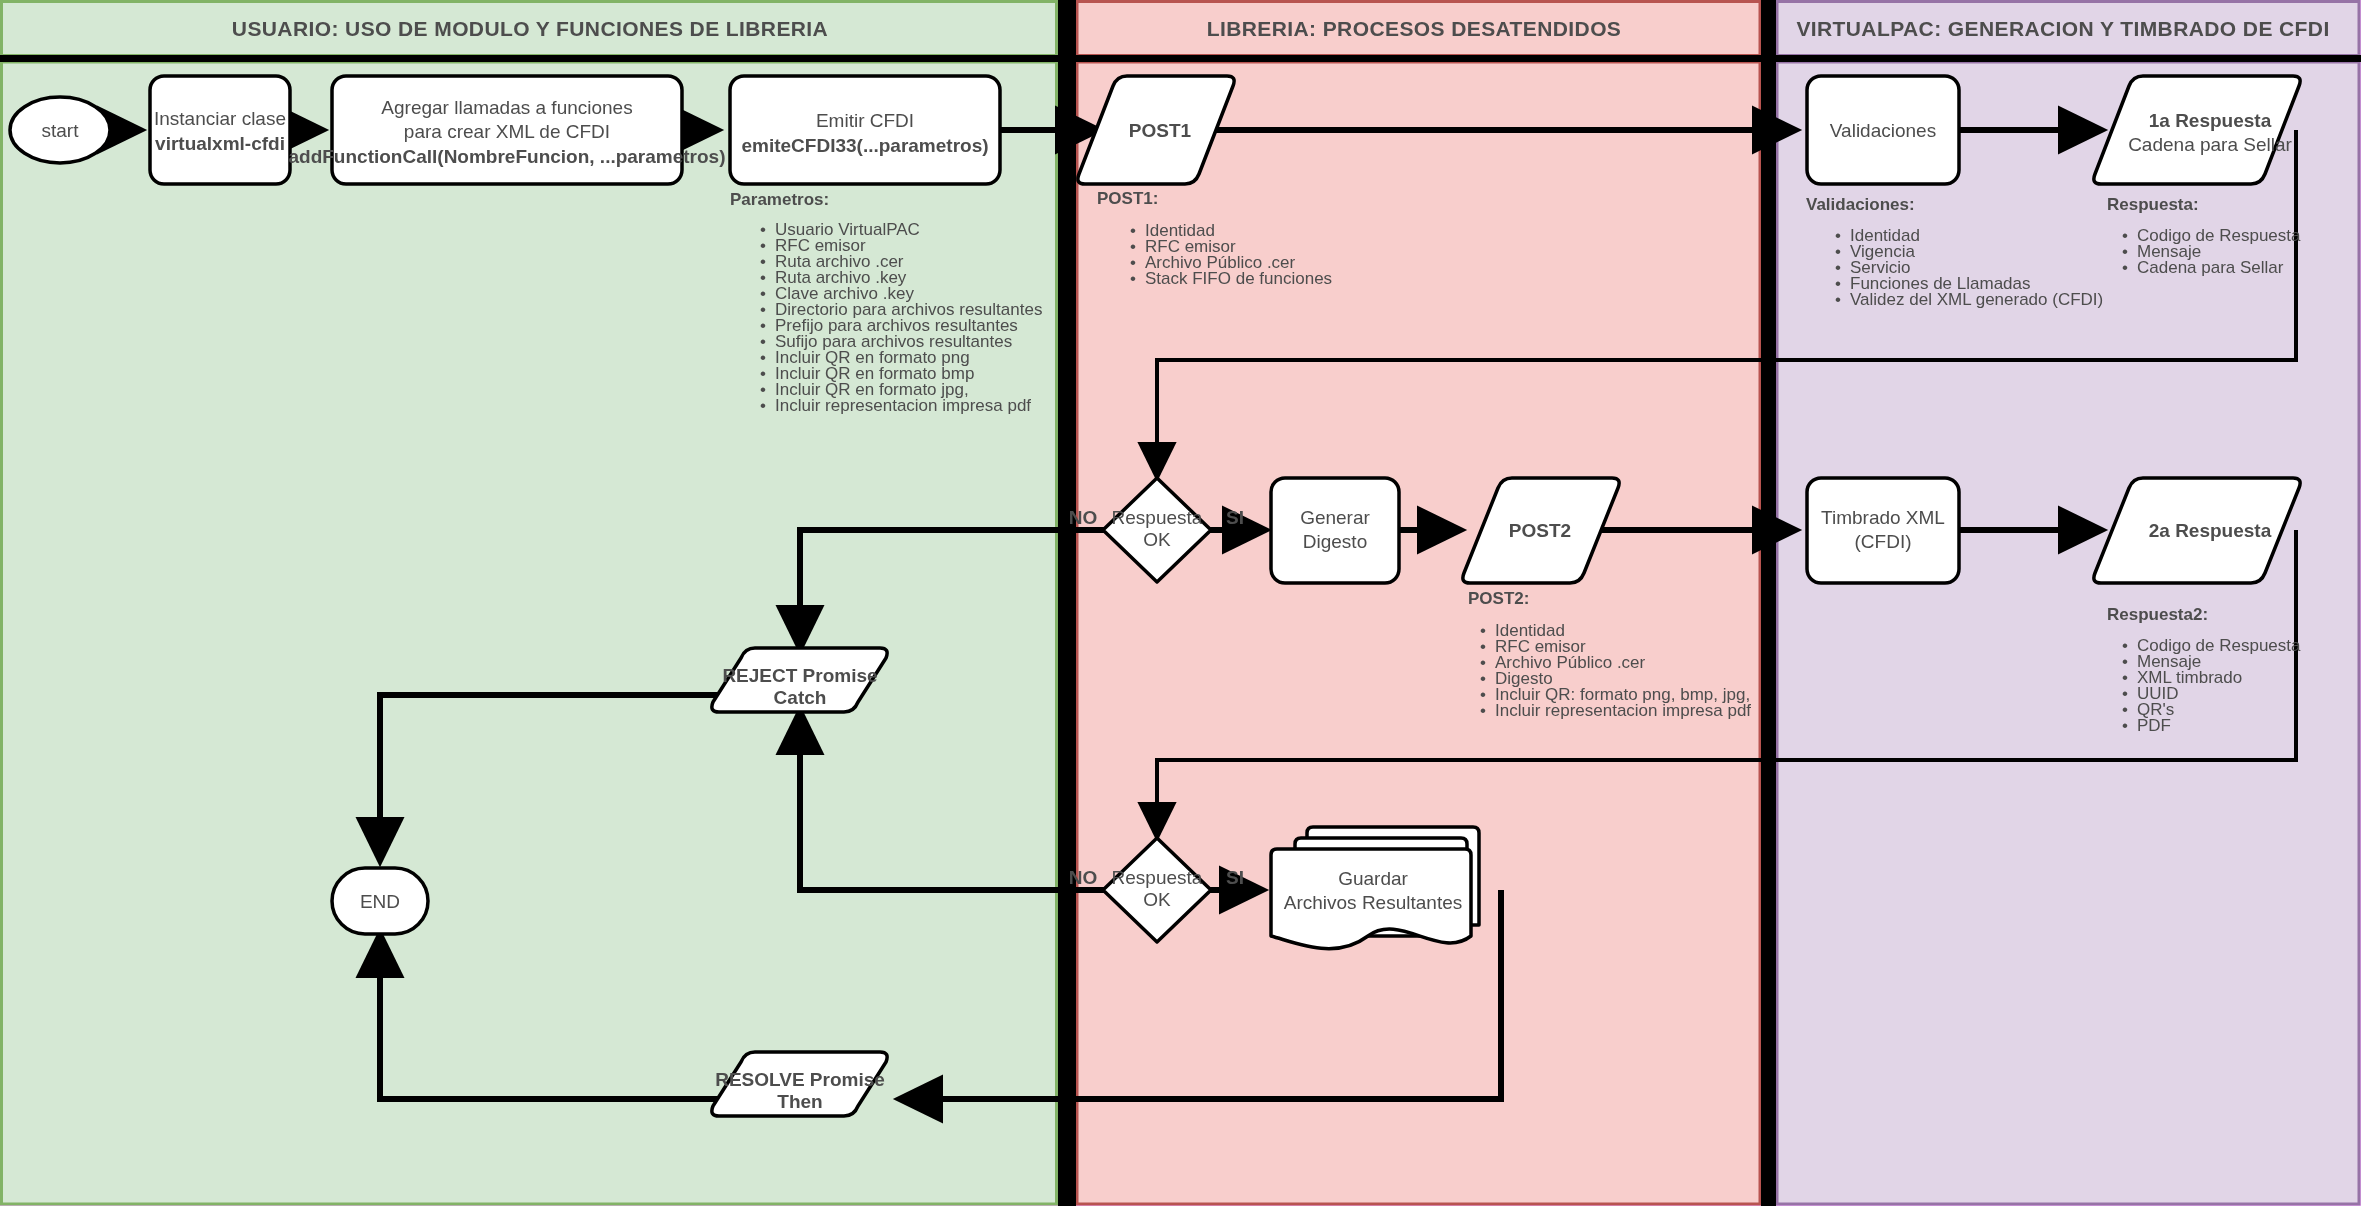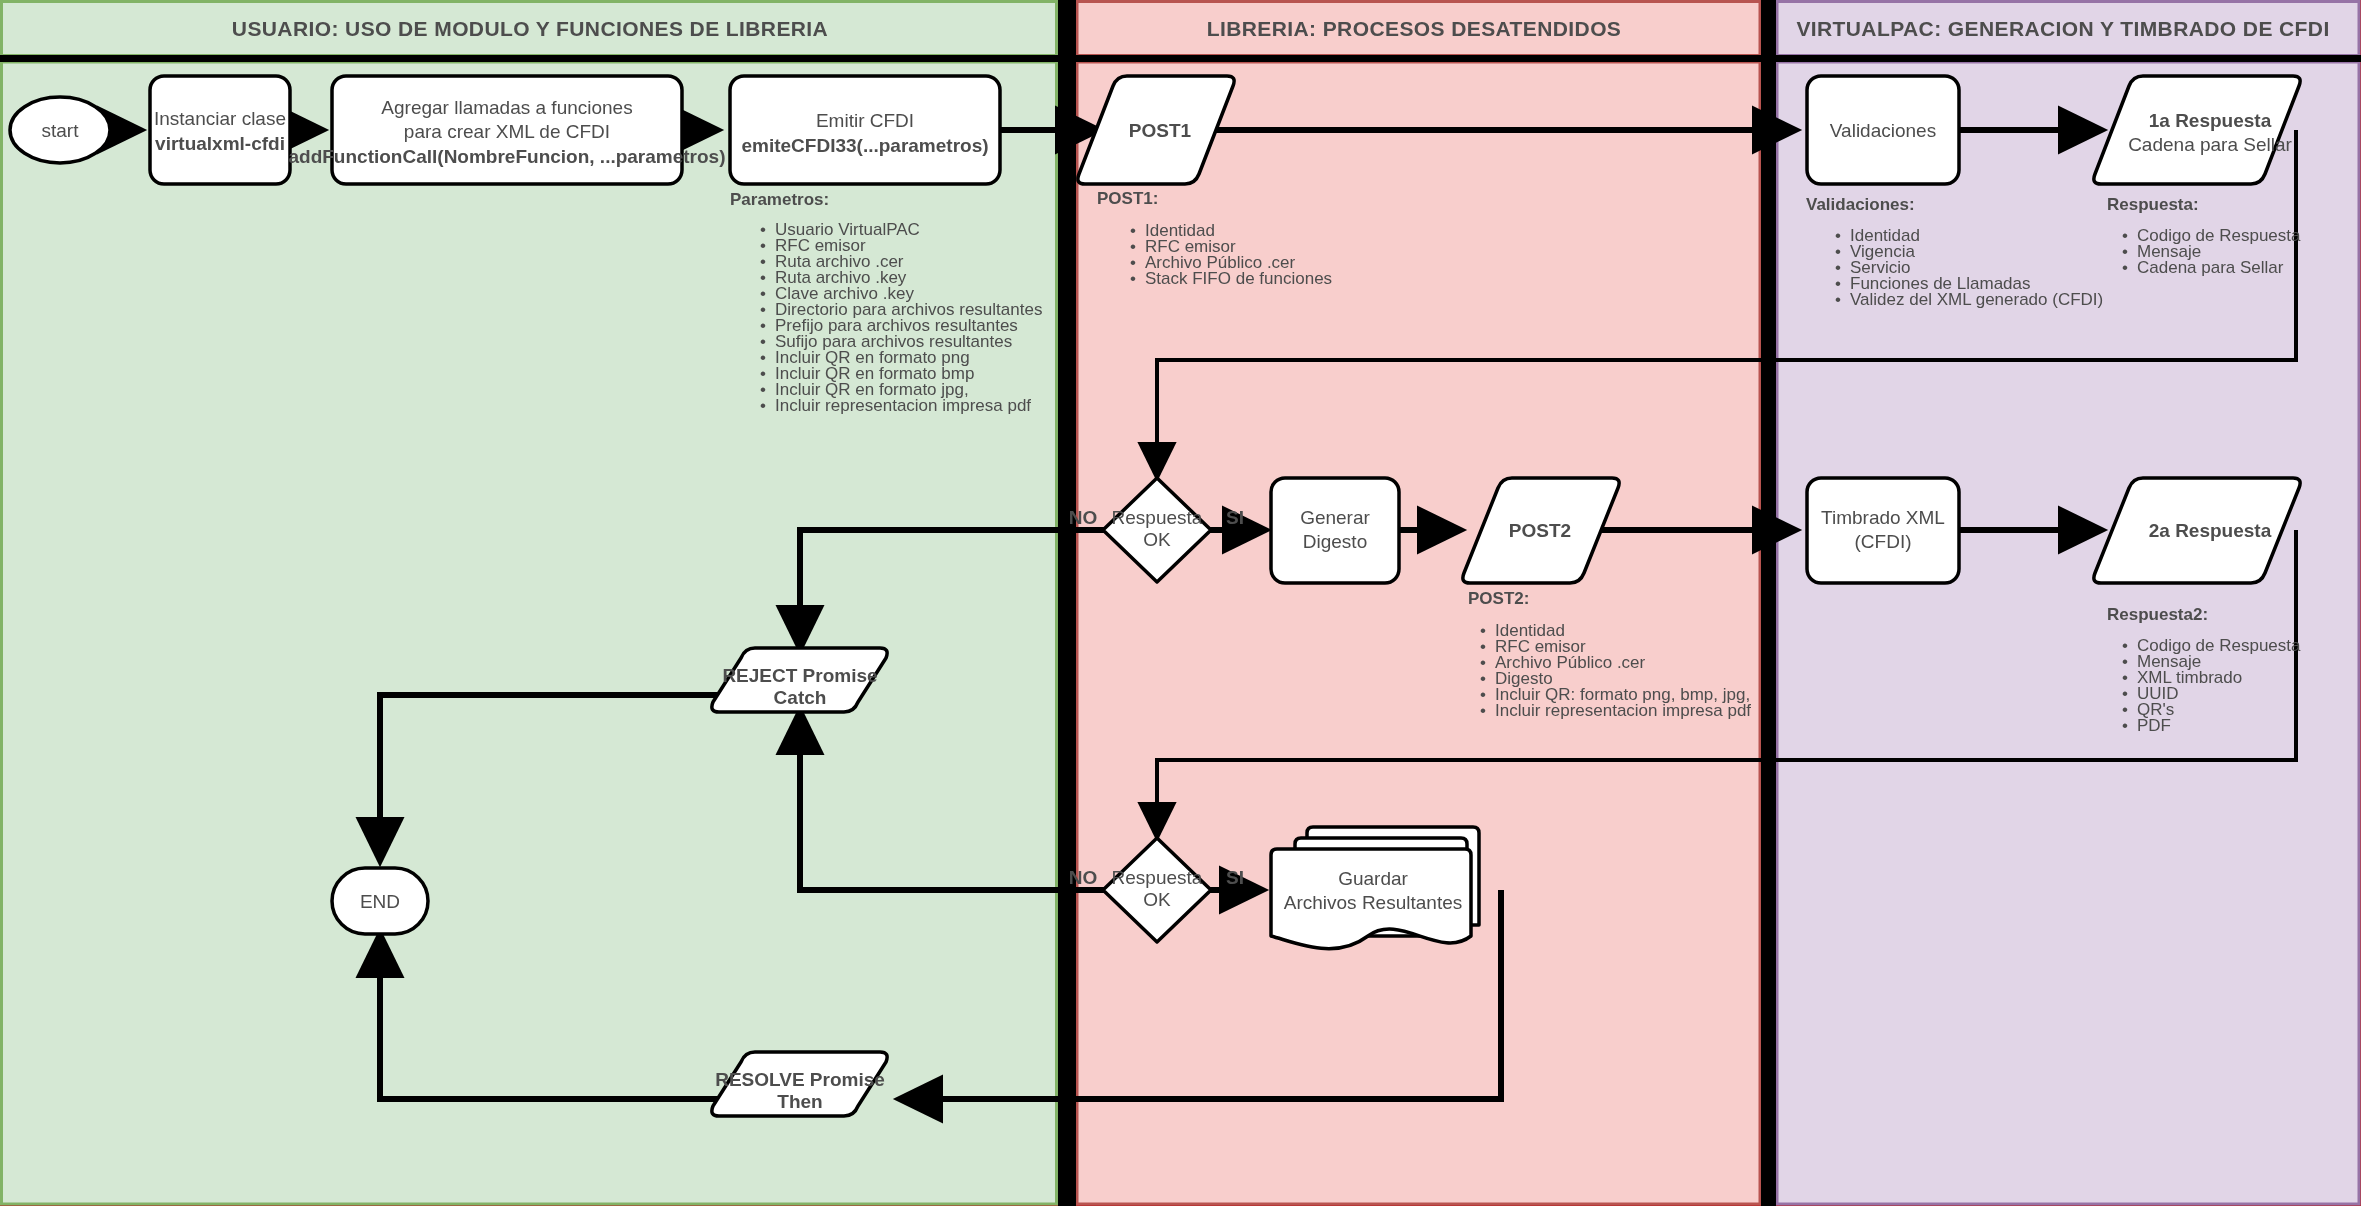--- a/index.html
+++ b/index.html
@@ -1,17 +1,17 @@
 <!DOCTYPE html>
 <html><head>
 <meta charset="utf-8">
 <style>
   html,body{margin:0;padding:0;background:#ffffff;}
   body{font-family:"Liberation Sans",sans-serif;}
-  #canvas{position:relative;width:2361px;height:1206px;overflow:hidden;background:#b91c1c;}
+  #canvas{position:relative;width:2361px;height:1206px;overflow:hidden;background:#f0abfc;}
   svg#flow{position:absolute;left:0;top:0;width:2361px;height:1206px;}
   .lane-title{font-size:21px;font-weight:bold;fill:#4d4d4d;letter-spacing:.4px;}
   .node-txt{font-size:19px;fill:#4d4d4d;}
   .node-txt-b{font-size:19px;fill:#4d4d4d;font-weight:bold;}
   .small-txt{font-size:17px;fill:#4d4d4d;}
   .list-head{font-size:17px;fill:#4d4d4d;font-weight:bold;}
   .edge-lbl{font-size:19px;fill:#4d4d4d;font-weight:bold;}
   .shape{fill:#ffffff;stroke:#000000;stroke-width:3.5;stroke-linejoin:round;}
   .lnk{stroke:#000000;fill:none;}
   .lnk-thick{stroke-width:6;}

